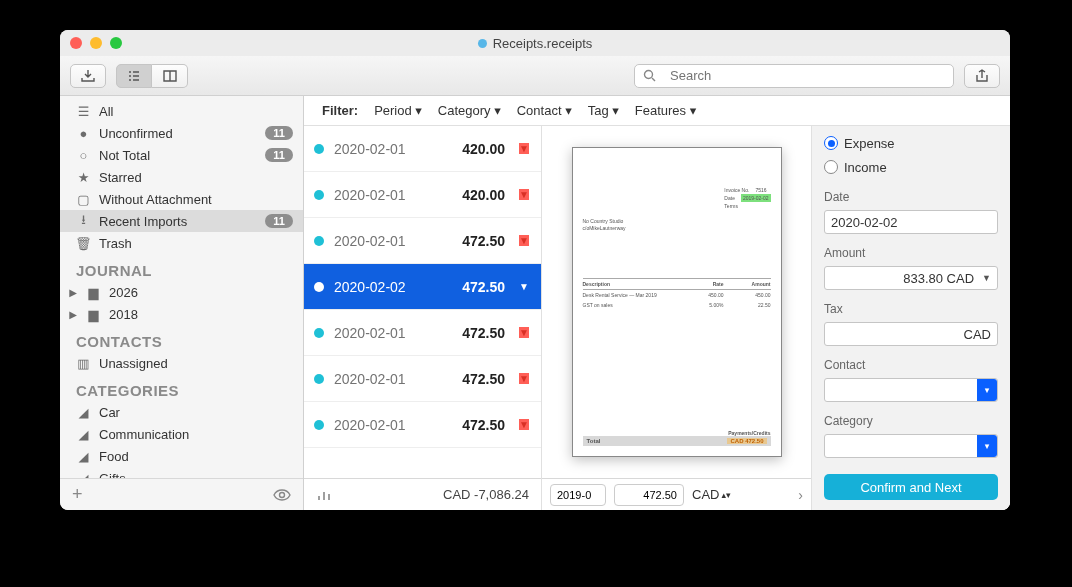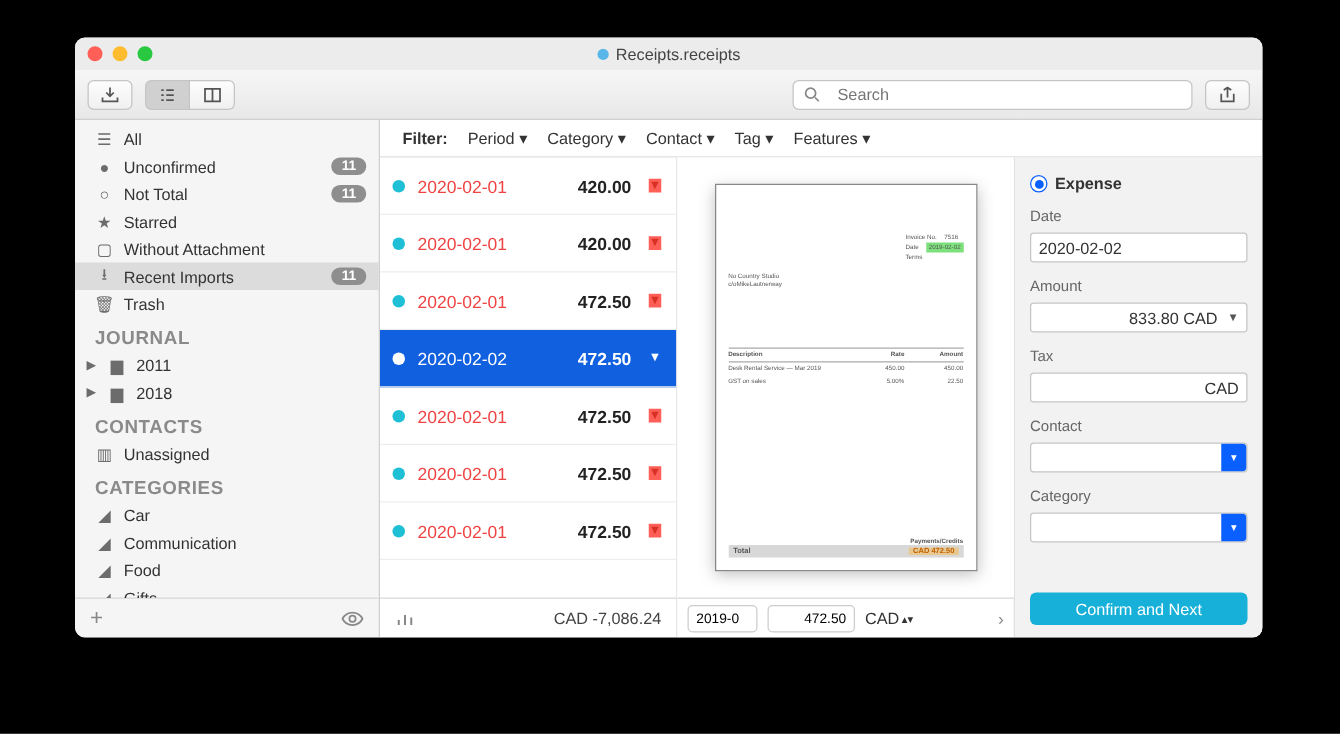--- a/index.html
+++ b/index.html
@@ -33,21 +33,21 @@
 .sb-foot { height: 32px; border-top: 1px solid #d8d8d8; display: flex; align-items: center; padding: 0 12px; color: #888; }
 .sb-foot .eye { margin-left: auto; }
 .main { flex: 1; display: flex; flex-direction: column; background: #fff; }
 .filterbar { height: 30px; display: flex; align-items: center; gap: 16px; padding: 0 18px; font-size: 13px; color: #333; border-bottom: 1px solid #e0e0e0; }
 .filterbar b { font-weight: 600; }
 .main-body { flex: 1; display: flex; overflow: hidden; }
 .list { width: 238px; display: flex; flex-direction: column; border-right: 1px solid #e0e0e0; }
 .list-scroll { flex: 1; overflow: auto; }
 .row { height: 46px; display: flex; align-items: center; padding: 0 12px 0 10px; gap: 10px; border-bottom: 1px solid #eee; font-size: 14px; }
 .row .dot { width: 10px; height: 10px; border-radius: 50%; background: #1fc0d6; flex-shrink: 0; }
-.row .rdate { flex: 1; color: #ef4444; }
+.row .rdate { flex: 1; color: #737373; }
 .row .ramt { font-weight: 600; color: #222; }
 .row .tri { font-size: 10px; margin-left: 4px; }
 .tri.red { color: #d93025; }
 .tri.white { color: #fff; }
 .row.sel { background: #1060e0; color: #fff; }
 .row.sel .rdate, .row.sel .ramt { color: #fff; }
 .row.sel .dot { background: #fff; }
 .list-foot { height: 32px; border-top: 1px solid #d8d8d8; display: flex; align-items: center; padding: 0 12px; font-size: 13px; color: #444; gap: 10px; }
 .list-foot .total { margin-left: auto; }
 .preview { flex: 1; display: flex; flex-direction: column; background: #fff; border-right: 1px solid #e0e0e0; }
@@ -64,21 +64,21 @@
 .doc .foot { position: absolute; left: 10px; right: 10px; bottom: 10px; }
 .doc .foot .pc { font-size: 5px; font-weight: 600; }
 .doc .foot .total { display: flex; background: #d8d8d8; padding: 2px 4px; font-size: 6px; font-weight: 600; }
 .doc .foot .total .amt { margin-left: auto; color: #c06000; background: #e8c890; padding: 0 3px; }
 .preview-foot { height: 32px; border-top: 1px solid #d8d8d8; display: flex; align-items: center; padding: 0 8px; gap: 8px; font-size: 13px; }
 .preview-foot input { border: 1px solid #ccc; border-radius: 4px; height: 22px; padding: 0 6px; font-size: 11px; }
 .preview-foot .d1 { width: 56px; } .preview-foot .d2 { width: 70px; text-align: right; }
 .preview-foot .cur { display: flex; align-items: center; gap: 2px; color: #333; }
 .preview-foot .arrow { margin-left: auto; color: #888; font-size: 14px; }
 .inspector { width: 198px; background: #f2f2f2; display: flex; flex-direction: column; padding: 10px 12px; font-size: 13px; color: #333; gap: 6px; overflow: auto; }
-.radio-row { display: flex; align-items: flex-end; gap: 6px; height: 18px; font-weight: bold; }
+.radio-row { display: flex; align-items: flex-start; gap: 6px; height: 18px; }
 .radio { width: 14px; height: 14px; border-radius: 50%; border: 1px solid #888; display: flex; align-items: center; justify-content: center; background: #fff; }
 .radio.on { border-color: #0a60ff; }
 .radio.on::after { content: ""; width: 7px; height: 7px; border-radius: 50%; background: #0a60ff; }
 .flabel { font-size: 12px; color: #666; margin-top: 6px; }
 .finput { height: 24px; border: 1px solid #c5c5c5; border-radius: 3px; background: #fff; display: flex; align-items: center; padding: 0 6px; font-size: 13px; }
 .finput.right { justify-content: flex-end; gap: 4px; }
 .finput .dd { font-size: 9px; color: #555; margin-left: 4px; }
 .fselect { height: 24px; border: 1px solid #c5c5c5; border-radius: 3px; background: #fff; display: flex; align-items: center; }
 .fselect .btn { width: 20px; height: 100%; background: #0a60ff; border-radius: 0 3px 3px 0; margin-left: auto; display: flex; align-items: center; justify-content: center; color: #fff; font-size: 9px; }
 .confirm { margin-top: auto; height: 26px; background: #16b0d8; color: #fff; border: none; border-radius: 5px; font-size: 13px; font-weight: 500; display: flex; align-items: center; justify-content: center; }
@@ -164,21 +164,21 @@
           </div>
         <div class="sb-item">
             <span class="ic">🗑</span>
             <span>Trash</span>
           </div>
 
         <div class="sb-head">JOURNAL</div>
         <div class="sb-item tree">
             <span class="chev">▶</span>
             <span class="ic">▆</span>
-            <span>2011</span>
+            <span>2026</span>
           </div>
         <div class="sb-item tree">
             <span class="chev">▶</span>
             <span class="ic">▆</span>
             <span>2018</span>
           </div>
 
         <div class="sb-head">CONTACTS</div>
         <div class="sb-item">
             <span class="ic">▥</span>
@@ -338,20 +338,24 @@
               </span>
             <span class="arrow">›</span>
           </div>
         </div>
 
         <div class="inspector">
           <div class="radio-row">
               <span class="radio on"></span>
               <span>Expense</span>
             </div>
+          <div class="radio-row">
+              <span class="radio"></span>
+              <span>Income</span>
+            </div>
 
           <div class="flabel">Date</div>
           <div class="finput">
               <span>2020-02-02</span>
             </div>
 
           <div class="flabel">Amount</div>
           <div class="finput right">
               <span>833.80 CAD</span>
               <span class="dd">▼</span>

